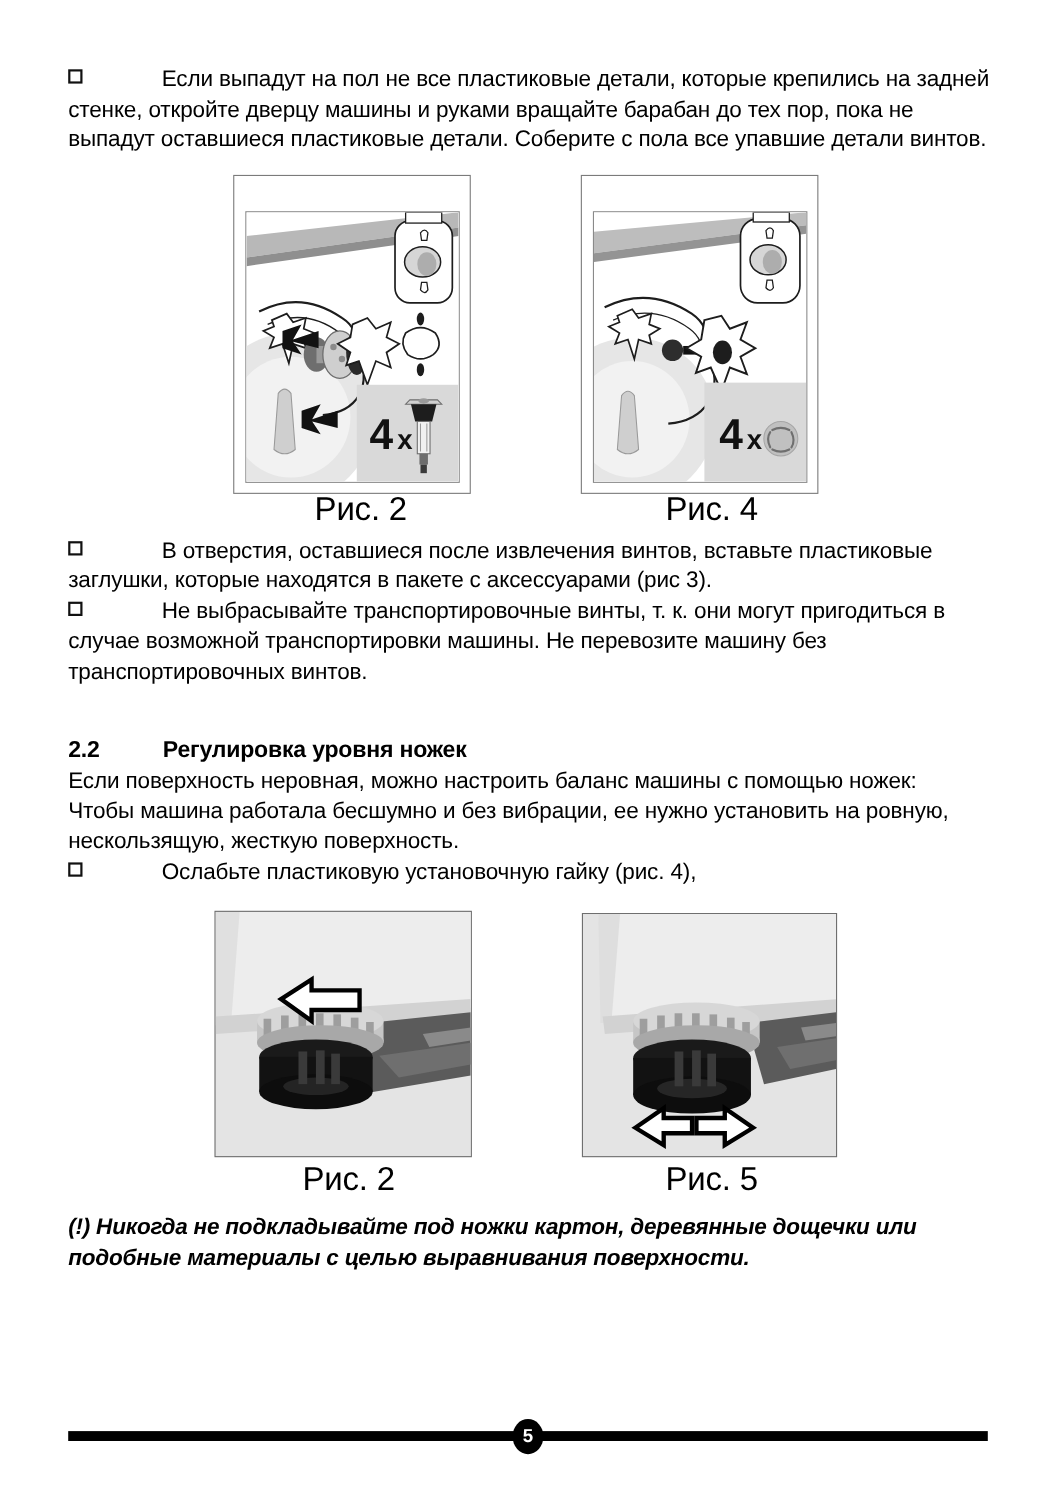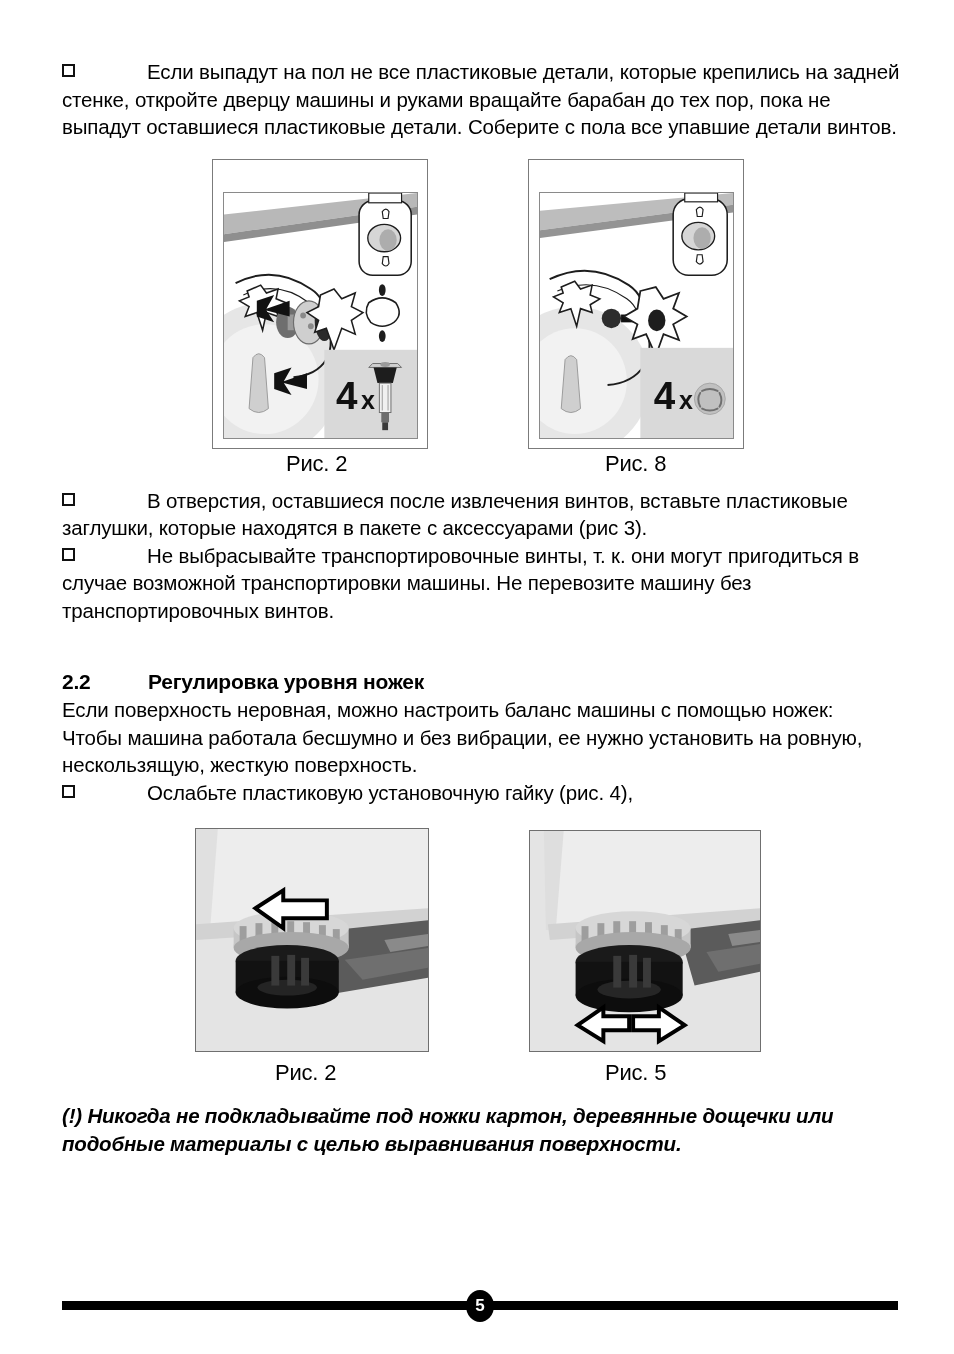--- a/index.html
+++ b/index.html
@@ -69,21 +69,21 @@
     position: relative;
     width: 840px;
   }
   .fig-caption-row {
     position: relative;
     width: 840px;
     height: 34px;
   }
   .fig-caption {
     position: absolute;
-    font-size: 22px;
+    font-size: 30px;
     line-height: 30px;
     letter-spacing: -0.2px;
     white-space: nowrap;
   }
 
   
   .framed {
     position: absolute;
     background: #ffffff;
     border: 1.5px solid #7b7b7b;
@@ -271,21 +271,21 @@
               <path d="M184 220 q-8 4 -16 0"></path>
               <path d="M166 218 q-4 -8 0 -14"></path>
             </g>
           </svg>
         </div>
       </div>
     </div>
 
     <div class="fig-caption-row">
       <span class="fig-caption" style="left:224px; top:-2px;">Рис. 2</span>
-      <span class="fig-caption" style="left:543px; top:-2px;">Рис. 8</span>
+      <span class="fig-caption" style="left:543px; top:-2px;">Рис. 4</span>
     </div>
 
     <p class="para bullet-para" style="margin-top:2px;">
       <span class="bullet-mark"></span><span class="bullet-gap"></span><span>В отверстия, оставшиеся после извлечения винтов, вставьте пластиковые заглушки, которые находятся в пакете с аксессуарами (рис 3).</span>
     </p>
 
     <p class="para bullet-para">
       <span class="bullet-mark"></span><span class="bullet-gap"></span><span>Не выбрасывайте транспортировочные винты, т. к. они могут пригодиться в случае возможной транспортировки машины. Не перевозите машину без транспортировочных винтов.</span>
     </p>
 

